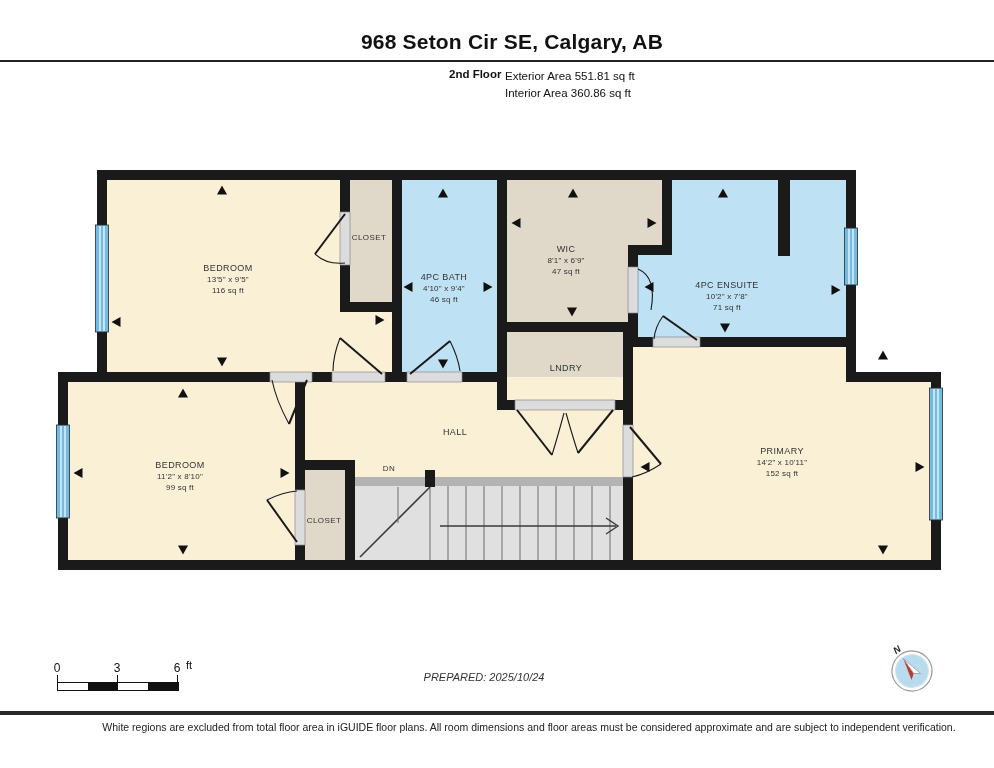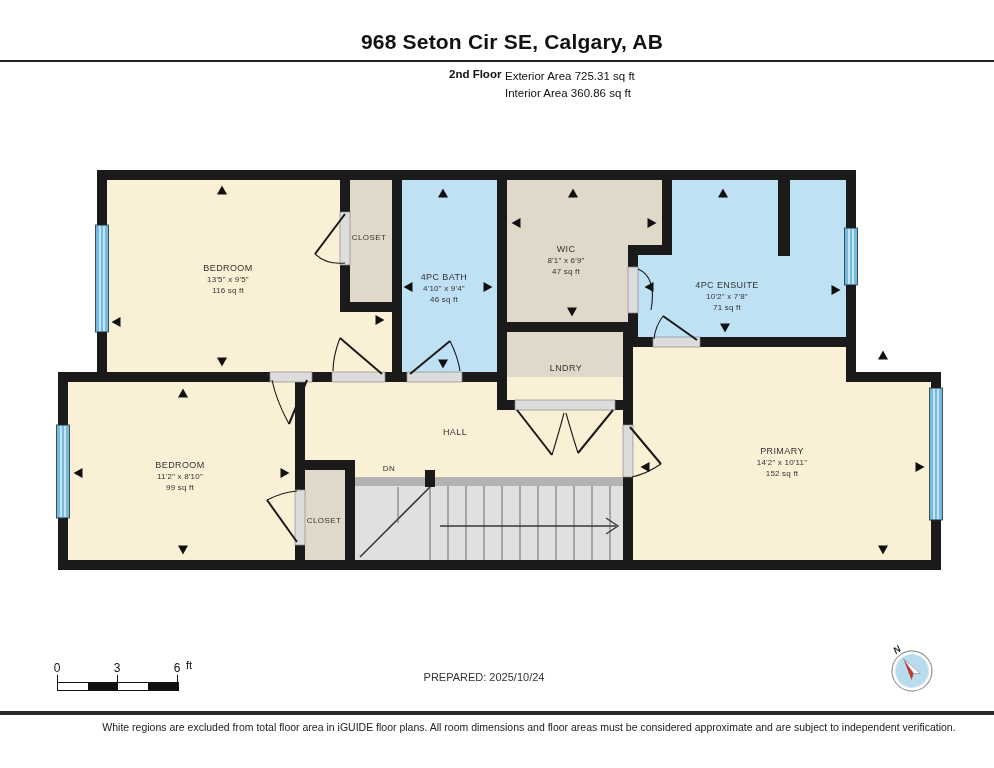--- a/index.html
+++ b/index.html
@@ -40,35 +40,35 @@
   .room-name{font-size:9px;fill:#333;text-anchor:middle;letter-spacing:.4px;}
   .room-dim{font-size:8px;fill:#333;text-anchor:middle;letter-spacing:.2px;}
   .small-label{font-size:8px;fill:#333;text-anchor:middle;letter-spacing:.4px;}
 
   .scale-num{position:absolute;top:661px;font-size:12px;color:#111;transform:translateX(-50%);}
   .scale-tick{position:absolute;top:675px;width:1px;height:7px;background:#111;}
   .scale-bar{position:absolute;top:682px;left:57px;width:120px;height:7px;border:1px solid #111;
              display:flex;}
   .scale-seg{height:100%;flex:0 0 30px;}
   .scale-unit{position:absolute;top:659px;left:186px;font-size:11px;color:#111;}
-  .prepared{position:absolute;top:671px;left:0;width:968px;text-align:center;font-size:11px;color:#333;}
+  .prepared{position:absolute;top:671px;left:0;width:968px;text-align:center;font-size:11px;color:#333;font-style:italic;}
   .compass{position:absolute;top:641px;left:882px;}
   .rule-bottom{position:absolute;top:711px;left:0;width:994px;height:4px;background:#2a2a2a;}
   .disclaimer{position:absolute;top:721px;left:0;width:994px;text-align:center;font-size:10.5px;color:#222;padding-left:32px;}
 </style>
 </head>
 <body>
 
 <div class="page">
 
   <div class="title">968 Seton Cir SE, Calgary, AB</div>
   <div class="rule-top"></div>
   <div class="floor-label">2nd Floor</div>
   <div class="areas">
-    <div>Exterior Area 725.31 sq ft</div>
+    <div>Exterior Area 551.81 sq ft</div>
     <div>Interior Area 360.86 sq ft</div>
   </div>
 
   <svg width="994" height="768" viewBox="0 0 994 768" style="position:absolute;top:0;left:0;">
 
     <g>
       <polygon class="floor-cream" points="107,180 345,180 345,307 397,307 397,372 107,372"></polygon>
       <rect class="floor-tan" x="345" y="180" width="52" height="127"></rect>
       <rect class="floor-blue" x="397" y="180" width="105" height="197"></rect>
       <polygon class="floor-tan" points="502,180 667,180 667,250 638,250 638,327 502,327"></polygon>

